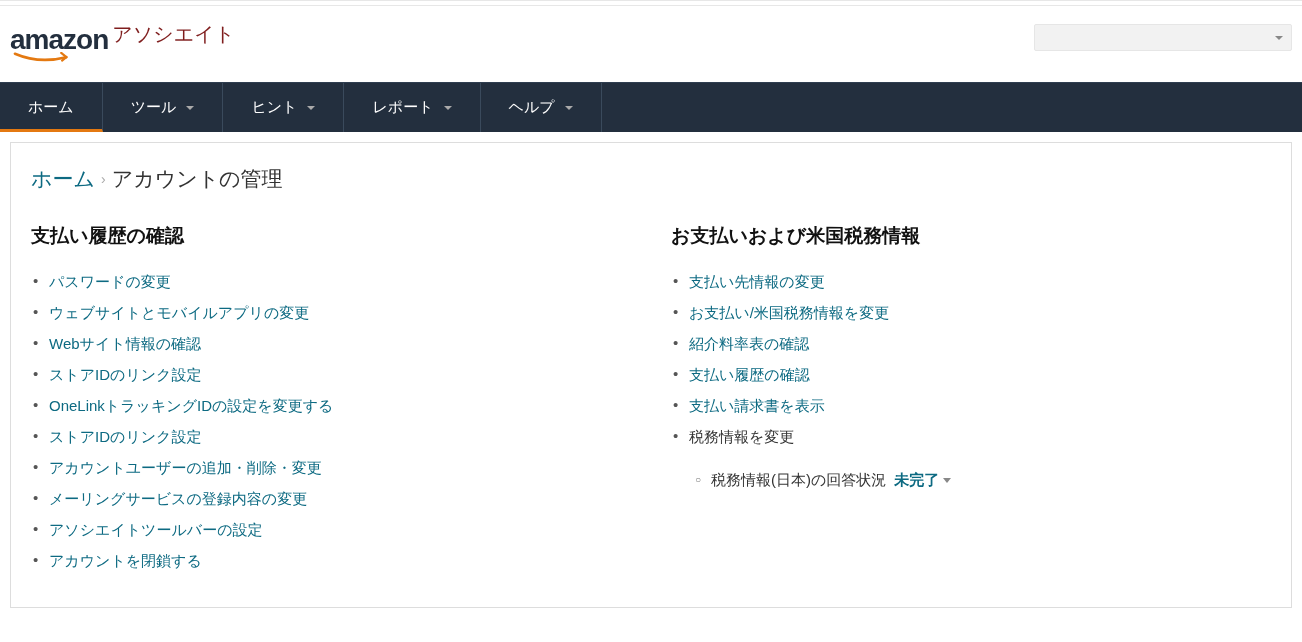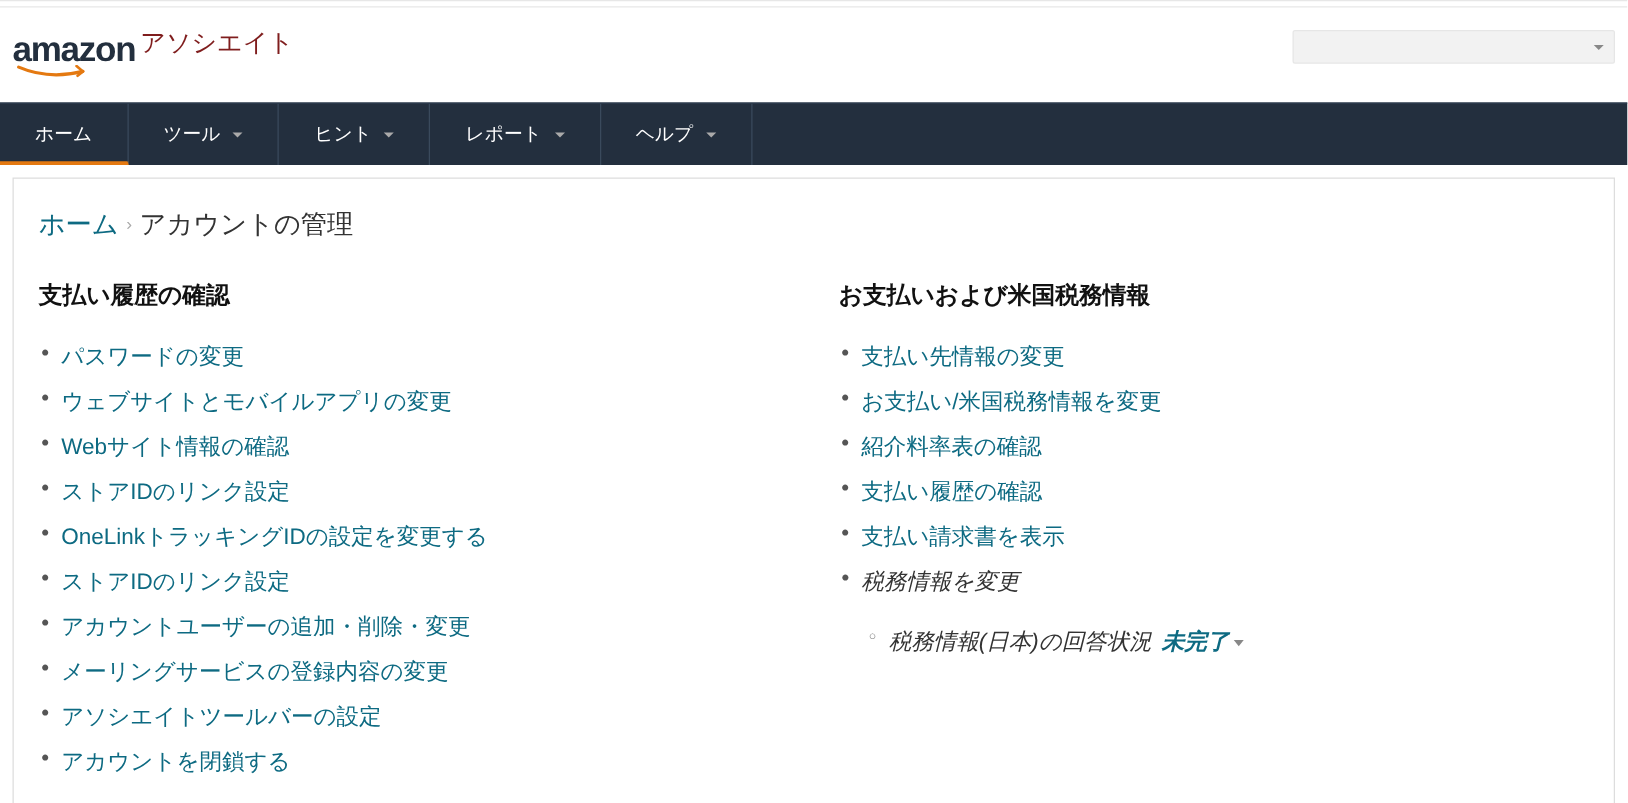--- a/index.html
+++ b/index.html
@@ -19,24 +19,24 @@
   .content-wrap { padding: 10px; }
   .content { border: 1px solid #ddd; padding: 22px 20px 30px 20px; }
   .breadcrumbs { font-size: 21px; margin-bottom: 30px; display: flex; align-items: center; gap: 6px; }
   .breadcrumbs a { color: #0d6a82; text-decoration: none; }
   .breadcrumbs .sep { color: #aaa; font-size: 14px; }
   .breadcrumbs .current { color: #333; }
   .columns { display: flex; gap: 40px; }
   .col { flex: 1; }
   .col h2 { font-size: 19px; font-weight: 700; color: #111; margin-bottom: 18px; }
   .col ul { list-style: none; }
-  .col li { position: relative; padding: 6px 0 6px 18px; font-size: 18px; }
+  .col li { position: relative; padding: 6px 0 6px 18px; font-size: 15px; }
   .col li::before { content: "•"; position: absolute; left: 2px; top: 5px; color: #555; }
   .col li a { color: #0d6a82; text-decoration: none; }
-  .col li.plain { color: #333; font-style: italic; }
+  .col li.plain { color: #333; }
   .sub { list-style: none; margin-top: 18px; }
   .sub li { padding-left: 22px; }
   .sub li::before { content: "○"; font-size: 10px; left: 6px; top: 9px; color: #777; }
   .status { color: #0d6a82; font-weight: 700; margin-left: 8px; }
   .status-caret { display: inline-block; border-left: 4px solid transparent; border-right: 4px solid transparent; border-top: 5px solid #888; margin-left: 4px; position: relative; top: -2px; }
 </style>
 </head>
 <body>
 
 <div class="topbar"></div>

